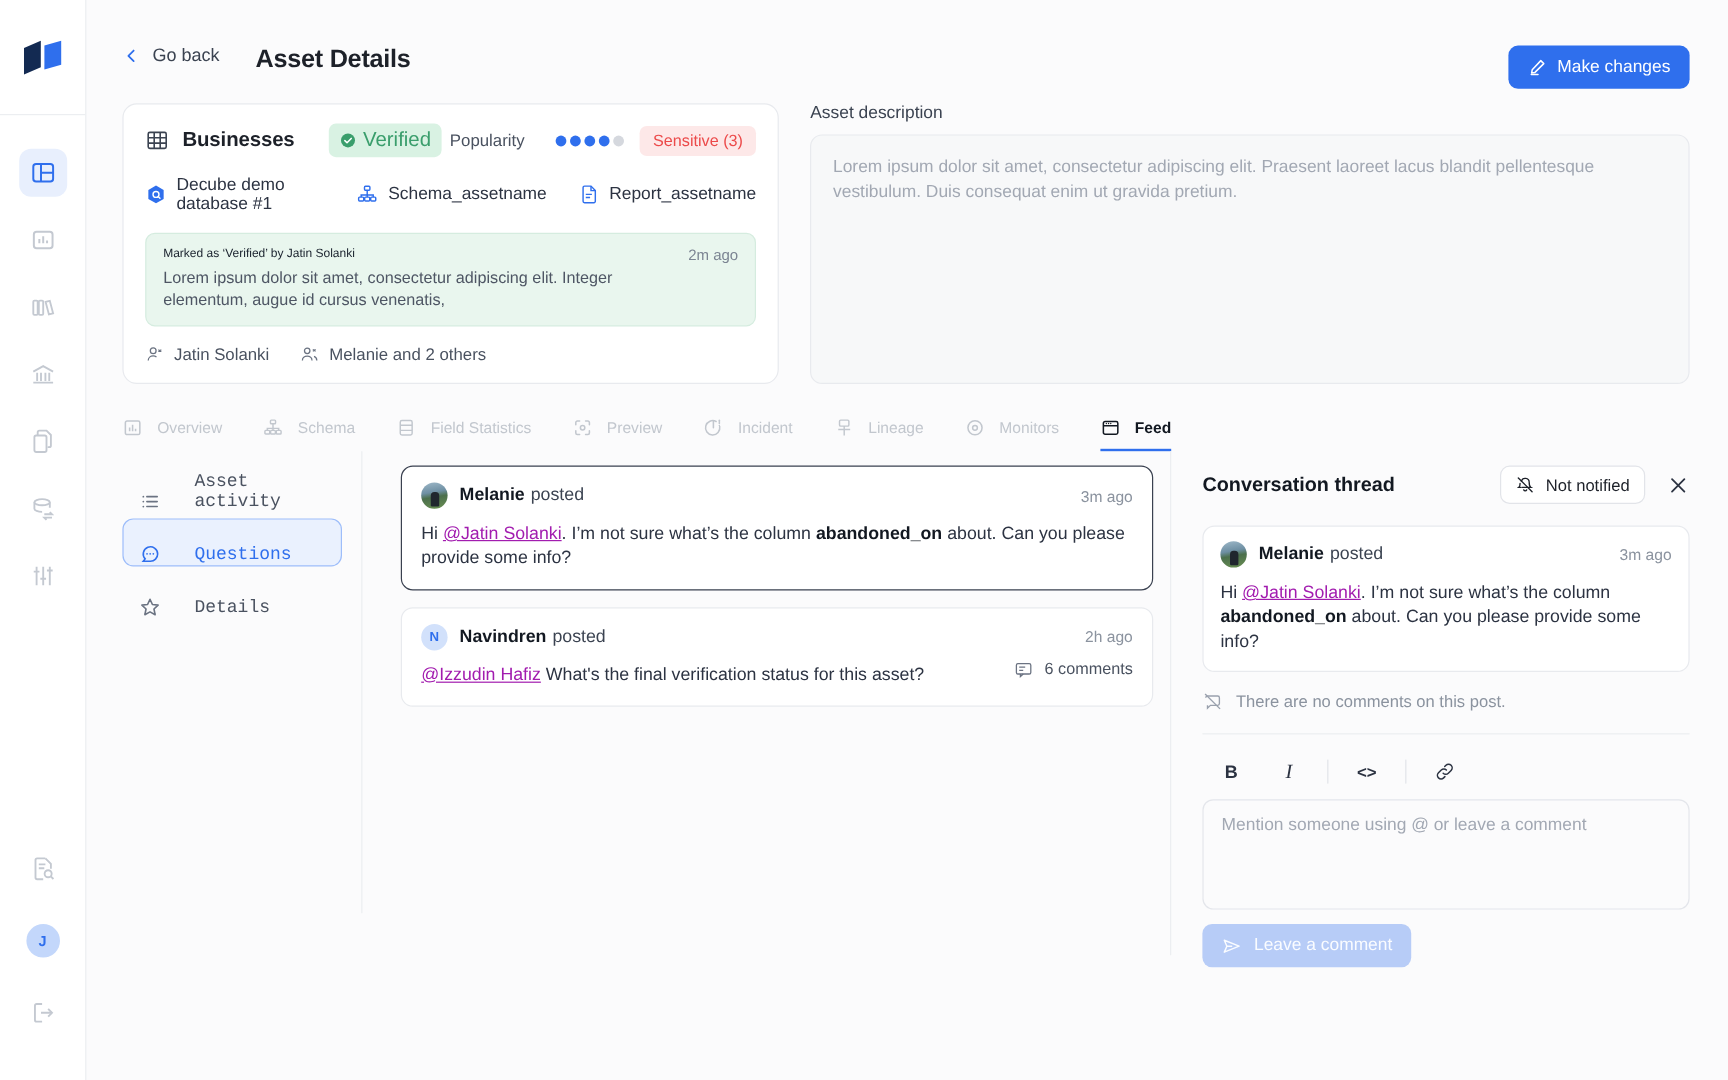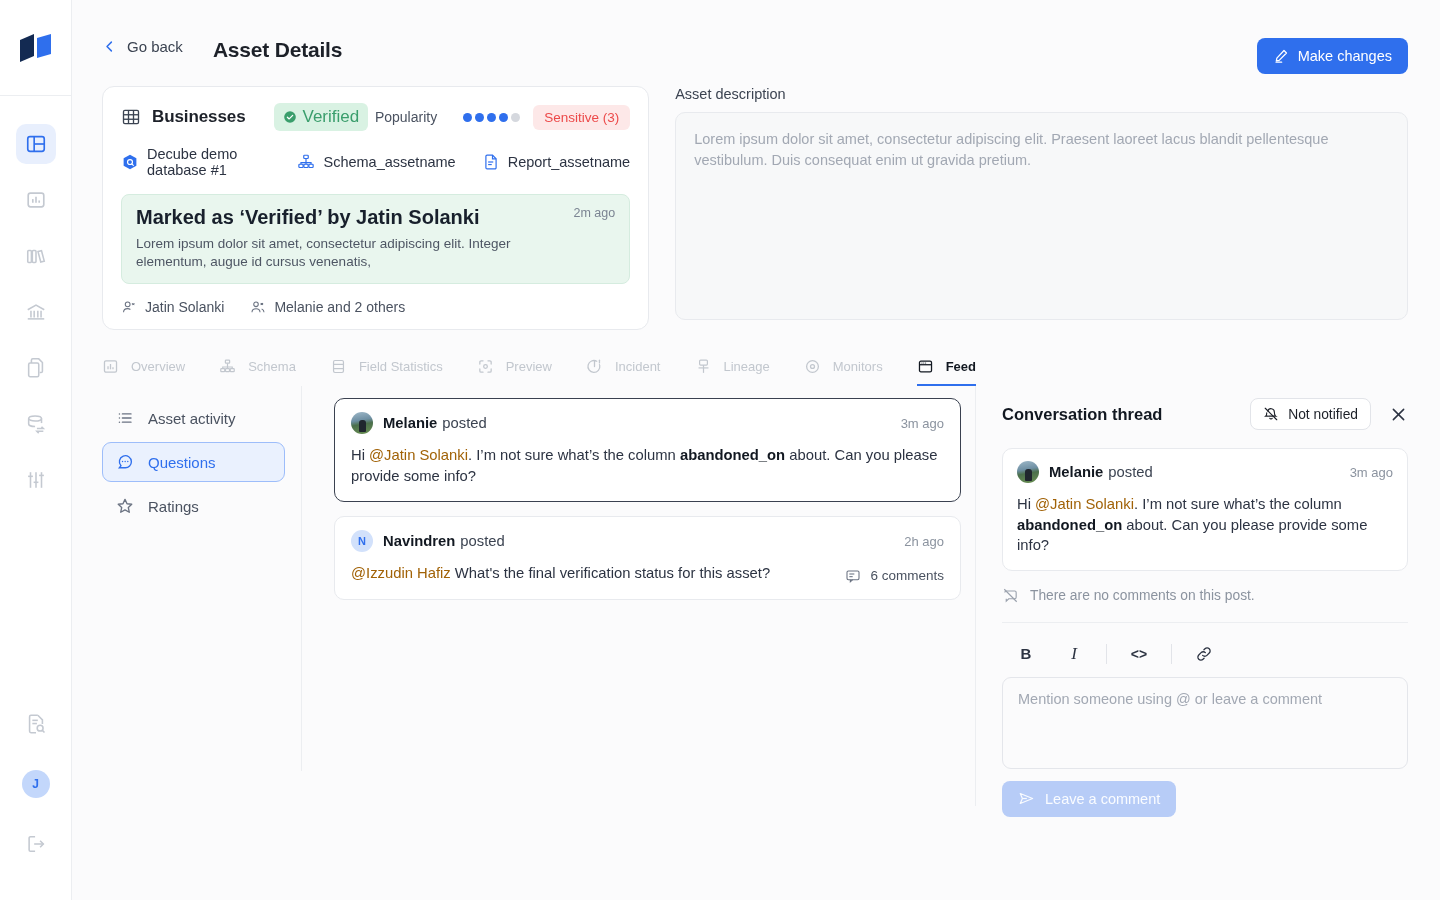--- a/index.html
+++ b/index.html
@@ -102,21 +102,21 @@
   .crumb .ic { display: flex; }
 
   .verified-note {
     margin-top: 16px;
     background: #e9f6ee; border: 1px solid #d5ecdf;
     border-radius: 8px;
     padding: 11px 14px 12px 14px;
     display: flex;
   }
   .vn-texts { flex: 1 1 auto; }
-  .vn-title { font-size: 20px; font-weight: 700; color: #18202c; }
+  .vn-title { font-size: 10px; font-weight: 400; color: #18202c; }
   .vn-body { font-size: 13.5px; color: #4e5664; margin-top: 6px; line-height: 1.35; }
   .vn-time { font-size: 12.5px; color: #7b8492; padding-left: 14px; white-space: nowrap; }
 
   .card-line3 { display: flex; align-items: center; gap: 26px; margin-top: 15px; }
   .people { display: flex; align-items: center; gap: 8px; font-size: 14px; color: #4a5260; }
 
   #desc-col { flex: 1 1 auto; min-width: 0; }
   #desc-label { font-size: 14.5px; color: #3b4351; }
   #desc-box {
     margin-top: 10px;
@@ -149,26 +149,27 @@
   
   #feed-body { display: flex; padding-left: 30px; height: 420px; }
 
   #subnav {
     width: 200px; flex: 0 0 200px;
     border-right: 1px solid #eceef1;
     padding-top: 12px; padding-right: 16px;
     height: 385px;
   }
   .subnav-item {
-    display: flex; align-items: center; gap: 14px;
+    display: flex; align-items: flex-end; gap: 28px;
     height: 40px; border-radius: 9px;
     padding: 0 13px; margin-bottom: 4px;
     font-size: 15px; color: #4a5260;
     border: 1px solid transparent;
     cursor: pointer;
+    font-family: Liberation Mono, monospace;
   }
   .subnav-item .ic { display: flex; color: #6b7382; }
   .subnav-item.active {
     background: #eaf1fe; border-color: #9dbdfa; color: #2f6fed;
   }
   .subnav-item.active .ic { color: #2f6fed; }
 
   #posts { flex: 1 1 auto; padding: 12px 14px 0 32px; min-width: 0; }
   .post {
     background: #fff; border: 1px solid #e8eaee;
@@ -188,25 +189,25 @@
     content: ""; display: block; width: 7px; height: 12px;
     background: #20262e; border-radius: 3px 3px 1px 1px;
     transform: translateY(3px);
   }
   .av-letter { background: #d2e1fb; color: #2f6fed; }
   .post-author { font-size: 14.8px; font-weight: 700; color: #121821; }
   .post-verb { font-size: 14.8px; color: #3b4351; margin-left: 5px; }
   .post-head-spacer { flex: 1 1 auto; }
   .post-time { font-size: 13px; color: #8b939f; }
   .post-text { margin-top: 11px; font-size: 14.8px; line-height: 1.38; color: #2c3342; }
-  .mention { color: #a16207; }
+  .mention { text-decoration: underline; color: #a21caf; }
   .code-ref { font-weight: 700; color: #121821; }
   .comments-chip { display: flex; align-items: center; gap: 9px; font-size: 13.5px; color: #4a5260; }
 
-  .post-row { display: flex; align-items: flex-end; }
+  .post-row { display: flex; align-items: center; }
   .post-row .post-text { flex: 1 1 auto; margin-right: 16px; }
 
   
   #thread {
     width: 465px; flex: 0 0 465px;
     border-left: 1px solid #eceef1;
     padding: 8px 32px 0 26px;
   }
   .thread-head { display: flex; align-items: center; height: 40px; }
   #thread-title { font-size: 16.5px; font-weight: 700; color: #121821; }
@@ -603,21 +604,21 @@
             </svg>
         </span>
         <span>Questions</span>
       </div>
       <div class="subnav-item">
         <span class="ic">
           <svg width="18" height="18" viewBox="0 0 24 24" fill="none" stroke="currentColor" stroke-width="1.8" stroke-linejoin="round">
               <path d="M12 3.2 L14.7 9 L21 9.7 L16.4 14 L17.7 20.3 L12 17.2 L6.3 20.3 L7.6 14 L3 9.7 L9.3 9 Z"></path>
             </svg>
         </span>
-        <span>Ratings</span>
+        <span>Details</span>
       </div>
     </div>
 
     <div id="posts">
 
       <div class="post selected">
         <div class="post-head">
           <span class="post-av av-photo"></span>
           <span class="post-author">Melanie</span>
           <span class="post-verb">posted</span>

